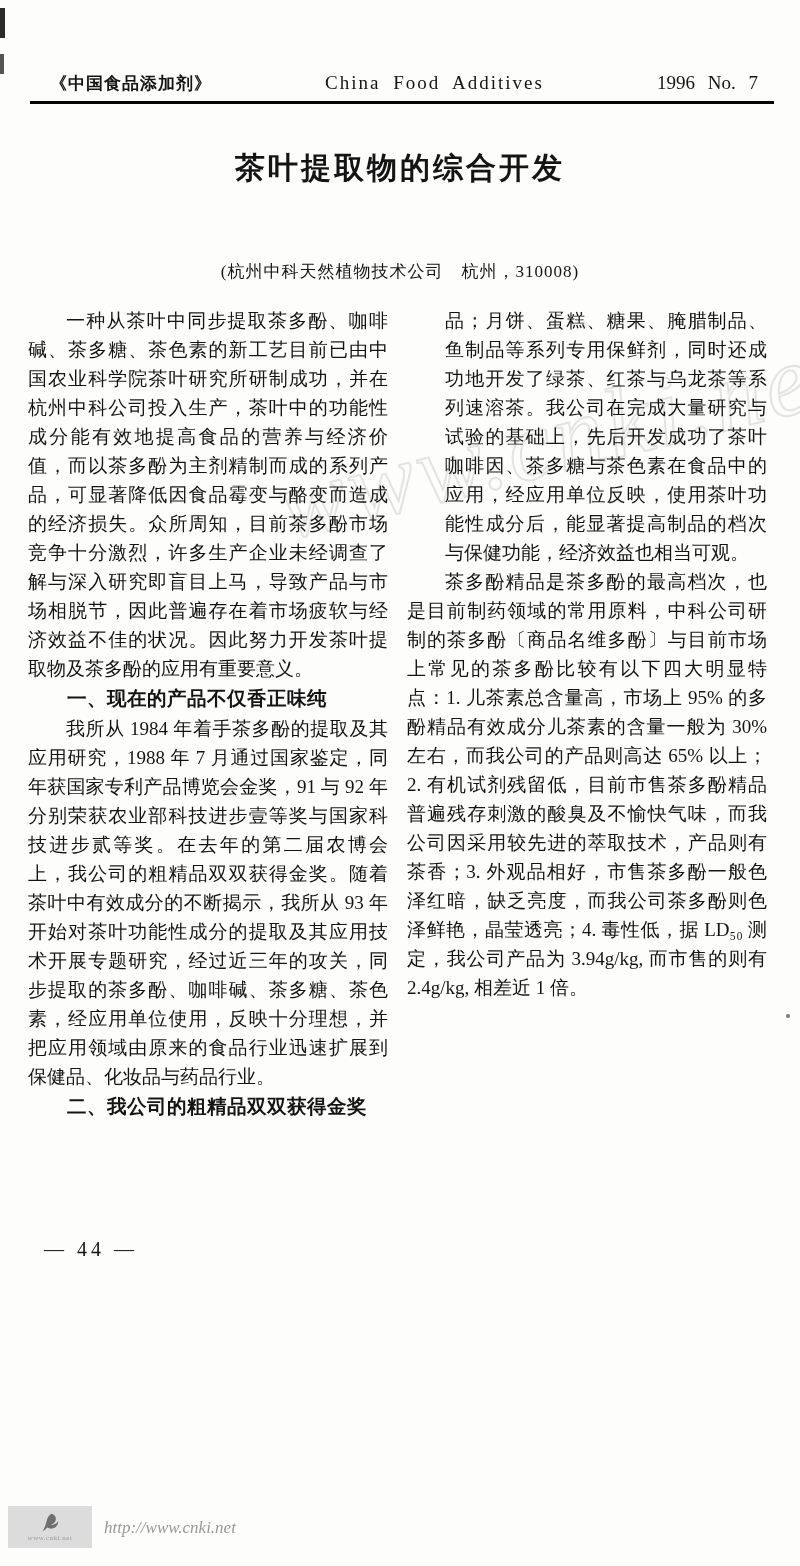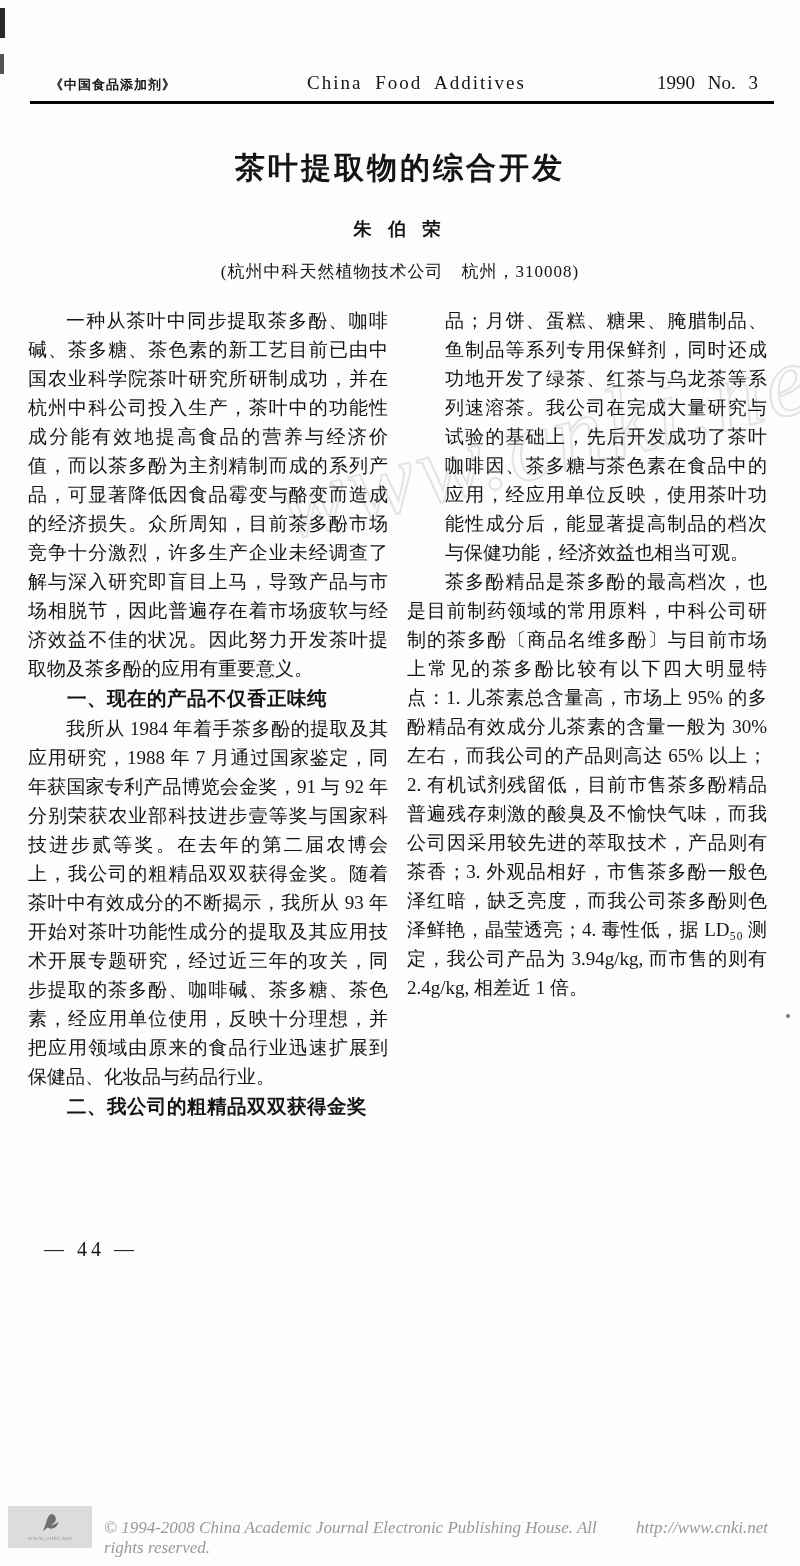--- a/index.html
+++ b/index.html
@@ -9,21 +9,21 @@
     background:#fdfdfc;
     overflow:hidden;
     font-family:"Liberation Serif","DejaVu Serif",serif;
     color:#141414;
   }
   
   .header{
     position:absolute;top:72px;left:50px;right:42px;
     display:flex;justify-content:space-between;align-items:baseline;
   }
-  .journal-cn{font-size:13px;font-weight:700;letter-spacing:1px;}
+  .journal-cn{font-size:17px;font-weight:700;letter-spacing:1px;}
   .journal-en{font-size:19px;letter-spacing:2px;word-spacing:6px;}
   .issue{font-size:19px;word-spacing:8px;}
   .header-rule{
     position:absolute;top:101px;left:30px;right:26px;height:3px;background:#050505;
   }
   
   .title{
     position:absolute;top:148px;left:0;width:100%;
     text-align:center;font-size:30px;font-weight:700;letter-spacing:3px;
     font-family:"Liberation Sans","DejaVu Sans",sans-serif;
@@ -92,26 +92,25 @@
 
   <div class="speck s1"></div>
   <div class="speck s2"></div>
   <div class="speck s3"></div>
 
   <div class="watermark">www.cnki.net</div>
 
   <div class="header">
     <span class="journal-cn">《中国食品添加剂》</span>
     <span class="journal-en">China Food Additives</span>
-    <span class="issue">1990  No. 3</span>
+    <span class="issue">1996  No. 7</span>
   </div>
   <div class="header-rule"></div>
 
   <div class="title">茶叶提取物的综合开发</div>
-  <div class="author">朱 伯 荣</div>
   <div class="affiliation">(杭州中科天然植物技术公司　杭州，310008)</div>
 
   <div class="columns">
     <div class="col">
       <p>一种从茶叶中同步提取茶多酚、咖啡碱、茶多糖、茶色素的新工艺目前已由中国农业科学院茶叶研究所研制成功，并在杭州中科公司投入生产，茶叶中的功能性成分能有效地提高食品的营养与经济价值，而以茶多酚为主剂精制而成的系列产品，可显著降低因食品霉变与酪变而造成的经济损失。众所周知，目前茶多酚市场竞争十分激烈，许多生产企业未经调查了解与深入研究即盲目上马，导致产品与市场相脱节，因此普遍存在着市场疲软与经济效益不佳的状况。因此努力开发茶叶提取物及茶多酚的应用有重要意义。</p>
       <h3>一、现在的产品不仅香正味纯</h3>
       <p>我所从 1984 年着手茶多酚的提取及其应用研究，1988 年 7 月通过国家鉴定，同年获国家专利产品博览会金奖，91 与 92 年分别荣获农业部科技进步壹等奖与国家科技进步贰等奖。在去年的第二届农博会上，我公司的粗精品双双获得金奖。随着茶叶中有效成分的不断揭示，我所从 93 年开始对茶叶功能性成分的提取及其应用技术开展专题研究，经过近三年的攻关，同步提取的茶多酚、咖啡碱、茶多糖、茶色素，经应用单位使用，反映十分理想，并把应用领域由原来的食品行业迅速扩展到保健品、化妆品与药品行业。</p>
       <h3>二、我公司的粗精品双双获得金奖</h3>
     </div>
     <div class="col">
@@ -125,17 +124,16 @@
   <div class="footer-logo">
     <span>
       <svg width="22" height="22" viewBox="0 0 24 24">
         <path d="M14 2 C 20 4, 20 12, 13 14 C 16 14, 19 13, 21 10 C 21 17, 14 20, 9 17 C 7 19, 6 20, 4 21 C 6 17, 7 15, 8 11 C 9 6, 11 3, 14 2 Z" fill="#6f6f6f"></path>
       </svg>
     </span>
     <span class="logo-caption">www.cnki.net</span>
   </div>
 
   <div class="footer-text">
-    <span>© 1994-2008 China Academic Journal Electronic Publishing House. All rights reserved.</span>
     <span>http://www.cnki.net</span>
   </div>
 
 </div>
 
 </body></html>

